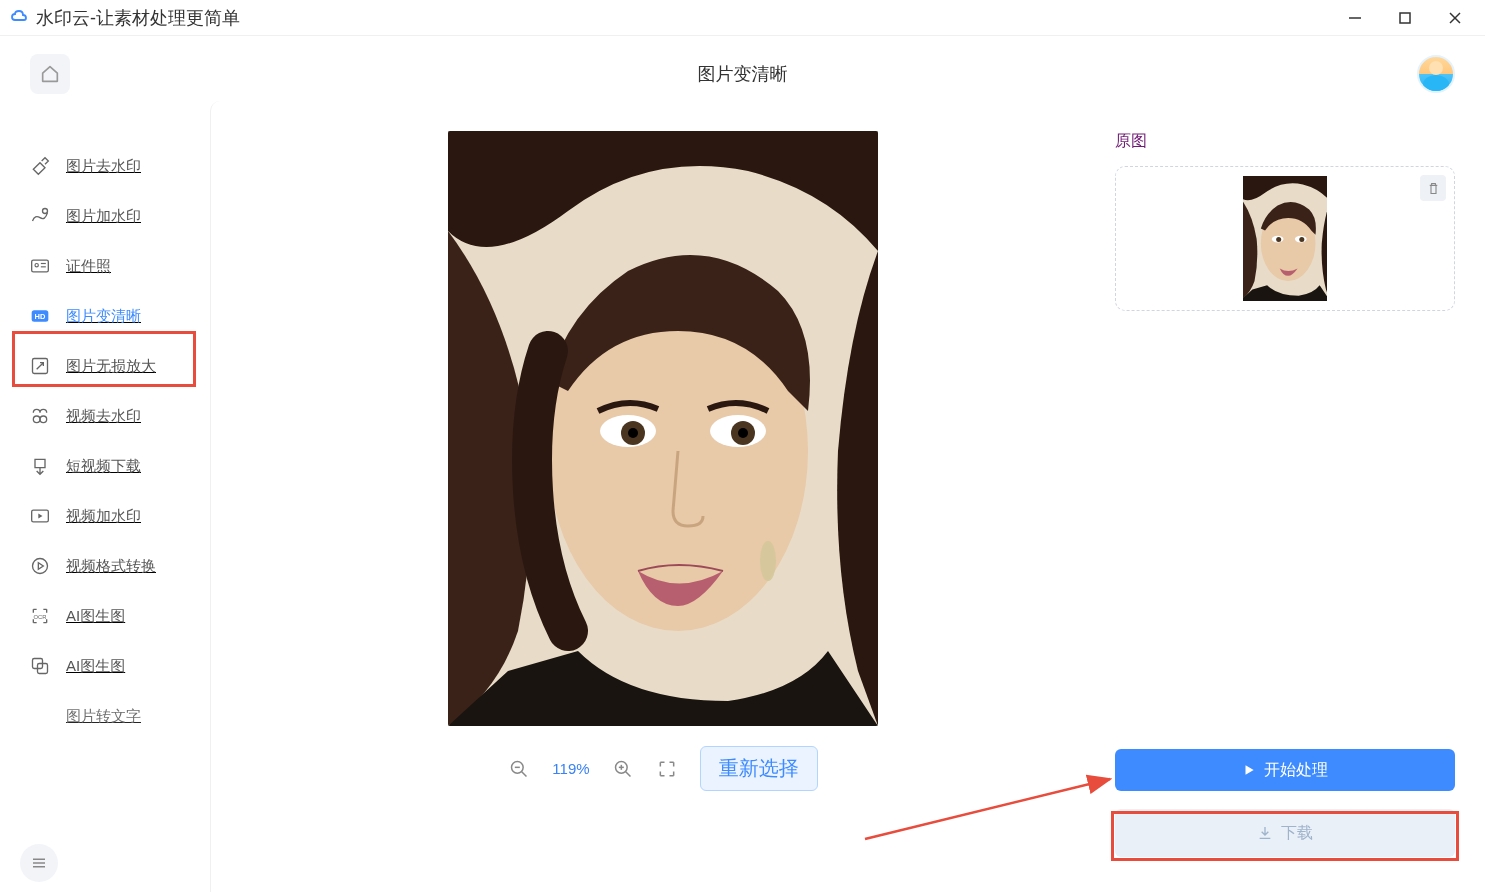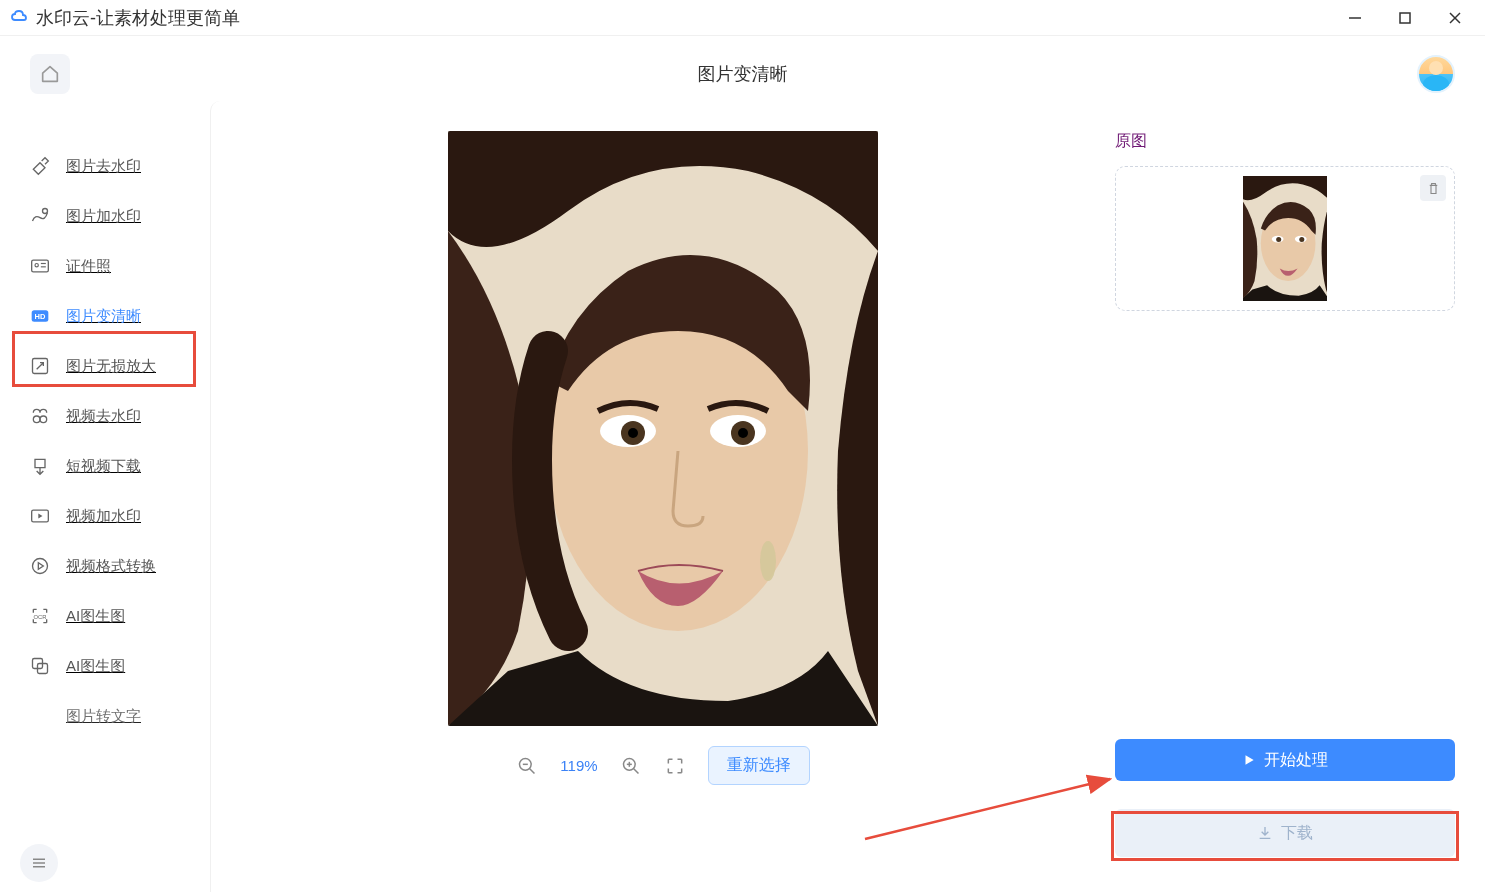--- a/index.html
+++ b/index.html
@@ -32,30 +32,30 @@
 
 
 .main { flex: 1; background: #fff; padding: 20px 30px 0 30px; display: flex; gap: 30px; border-left: 1px solid #f0f0f0; margin-top:-10px; border-top-left-radius:10px;}
 
 
 .preview-area { flex: 1; display: flex; flex-direction: column; align-items: center; }
 .preview-image { width: 430px; height: 595px; margin-top: 10px; background: #222; border-radius: 2px; overflow: hidden; position: relative; }
 .preview-toolbar { display: flex; align-items: center; gap: 22px; margin-top: 20px; padding-bottom: 15px; }
 .toolbar-icon { width: 22px; height: 22px; display: flex; align-items: center; justify-content: center; color: #888; cursor: pointer; }
 .zoom-value { font-size: 15px; color: #3b82f6; }
-.reselect-btn { padding: 8px 18px; border: 1px solid #b3d4ff; background: #eaf3ff; color: #3d8bff; border-radius: 6px; cursor: pointer; font-size: 16px; }
+.reselect-btn { padding: 8px 18px; border: 1px solid #b3d4ff; background: #eaf3ff; color: #3d8bff; border-radius: 6px; cursor: pointer; font-size: 20px; }
 
 
 .right-panel { width: 340px; display: flex; flex-direction: column; padding-top: 10px; }
 .right-panel-title { font-size: 16px; color: #701a75; margin-bottom: 14px; }
 .thumbnail-box { border: 1px dashed #d0d6e0; border-radius: 10px; height: 145px; display: flex; align-items: center; justify-content: center; position: relative; }
 .thumbnail-image { height: 125px; width: 84px; background: #222; position: relative; overflow:hidden;}
 .delete-btn { position: absolute; top: 8px; right: 8px; width: 26px; height: 26px; background: #eef1f5; border-radius: 4px; display: flex; align-items: center; justify-content: center; cursor: pointer; }
 .right-actions { margin-top: auto; padding-bottom: 35px; position: relative; }
-.start-btn { width: 100%; height: 42px; background: #3d8bff; color: #fff; border: none; border-radius: 6px; font-size: 16px; cursor: pointer; display: flex; align-items: center; justify-content: center; gap: 8px; margin-bottom: 28px; }
+.start-btn { width: 100%; height: 42px; background: #3d8bff; color: #fff; border: none; border-radius: 6px; font-size: 16px; cursor: pointer; display: flex; align-items: center; justify-content: center; gap: 8px; margin-bottom: 18px; }
 .download-btn { width: 100%; height: 48px; background: #eaf0f8; color: #9fb3cc; border: none; border-radius: 6px; font-size: 16px; cursor: pointer; display: flex; align-items: center; justify-content: center; gap: 8px; }
 .download-highlight { position: absolute; border: 3px solid #e74c3c; width: 348px; height: 50px; pointer-events: none; left: -4px; }
 .arrow-annotation { position: absolute; pointer-events: none; }
 
 
 .face-svg { width: 100%; height: 100%; }
 
 svg { display: block; }
 </style>
 </head>

